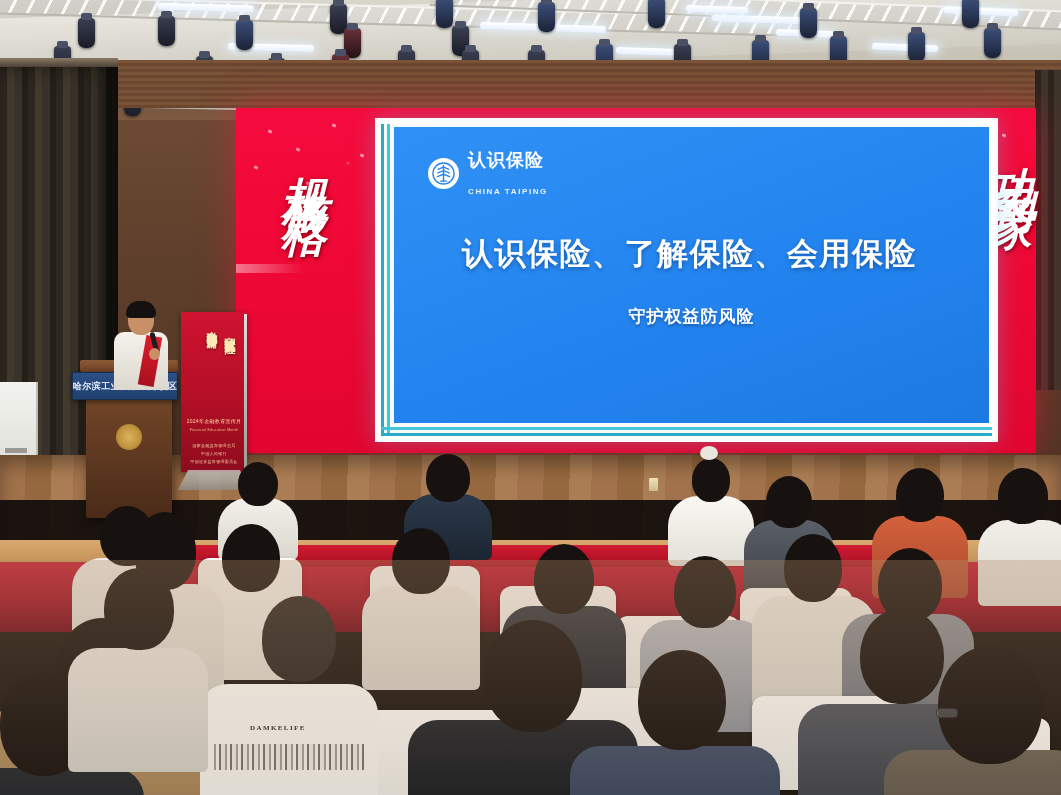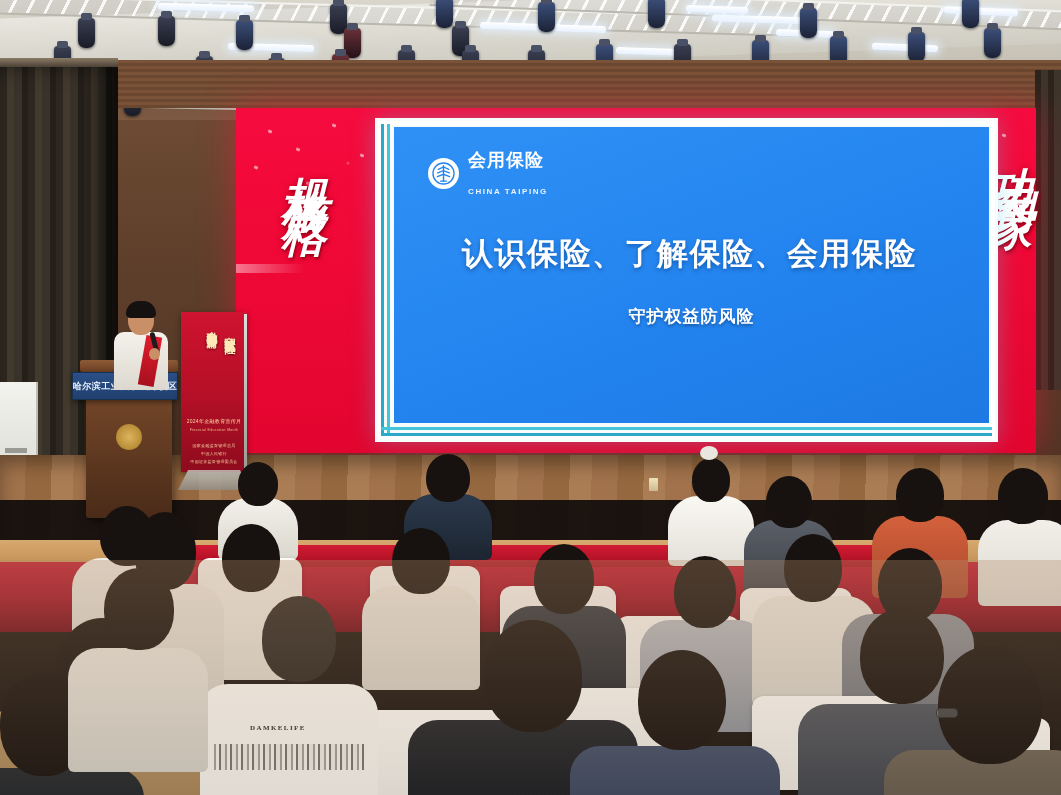--- a/index.html
+++ b/index.html
@@ -451,21 +451,21 @@
           <svg width="23" height="23" viewBox="0 0 24 24" aria-hidden="true">
             <circle cx="12" cy="12" r="11" fill="none" stroke="#2485f0" stroke-width="1.4"></circle>
             <path d="M12 3.8 L12 20" stroke="#2485f0" stroke-width="1.5" stroke-linecap="round"></path>
             <path d="M6.5 7.6 L12 5.2 L17.5 7.6" fill="none" stroke="#2485f0" stroke-width="1.4" stroke-linecap="round"></path>
             <path d="M6 11.4 L12 9 L18 11.4" fill="none" stroke="#2485f0" stroke-width="1.4" stroke-linecap="round"></path>
             <path d="M5.6 15.3 L12 12.8 L18.4 15.3" fill="none" stroke="#2485f0" stroke-width="1.4" stroke-linecap="round"></path>
             <path d="M9 20 L15 20" stroke="#2485f0" stroke-width="1.4" stroke-linecap="round"></path>
           </svg>
         </div>
         <div class="logo-words">
-          <span class="logo-cn">会用保险</span>
+          <span class="logo-cn">认识保险</span>
           <span class="logo-en">CHINA TAIPING</span>
         </div>
       </div>
 
       <div class="slide-title">认识保险、了解保险、会用保险</div>
       <div class="slide-sub">守护权益防风险</div>
     </div>
   </div>
 
   <div class="stage-floor"></div>

